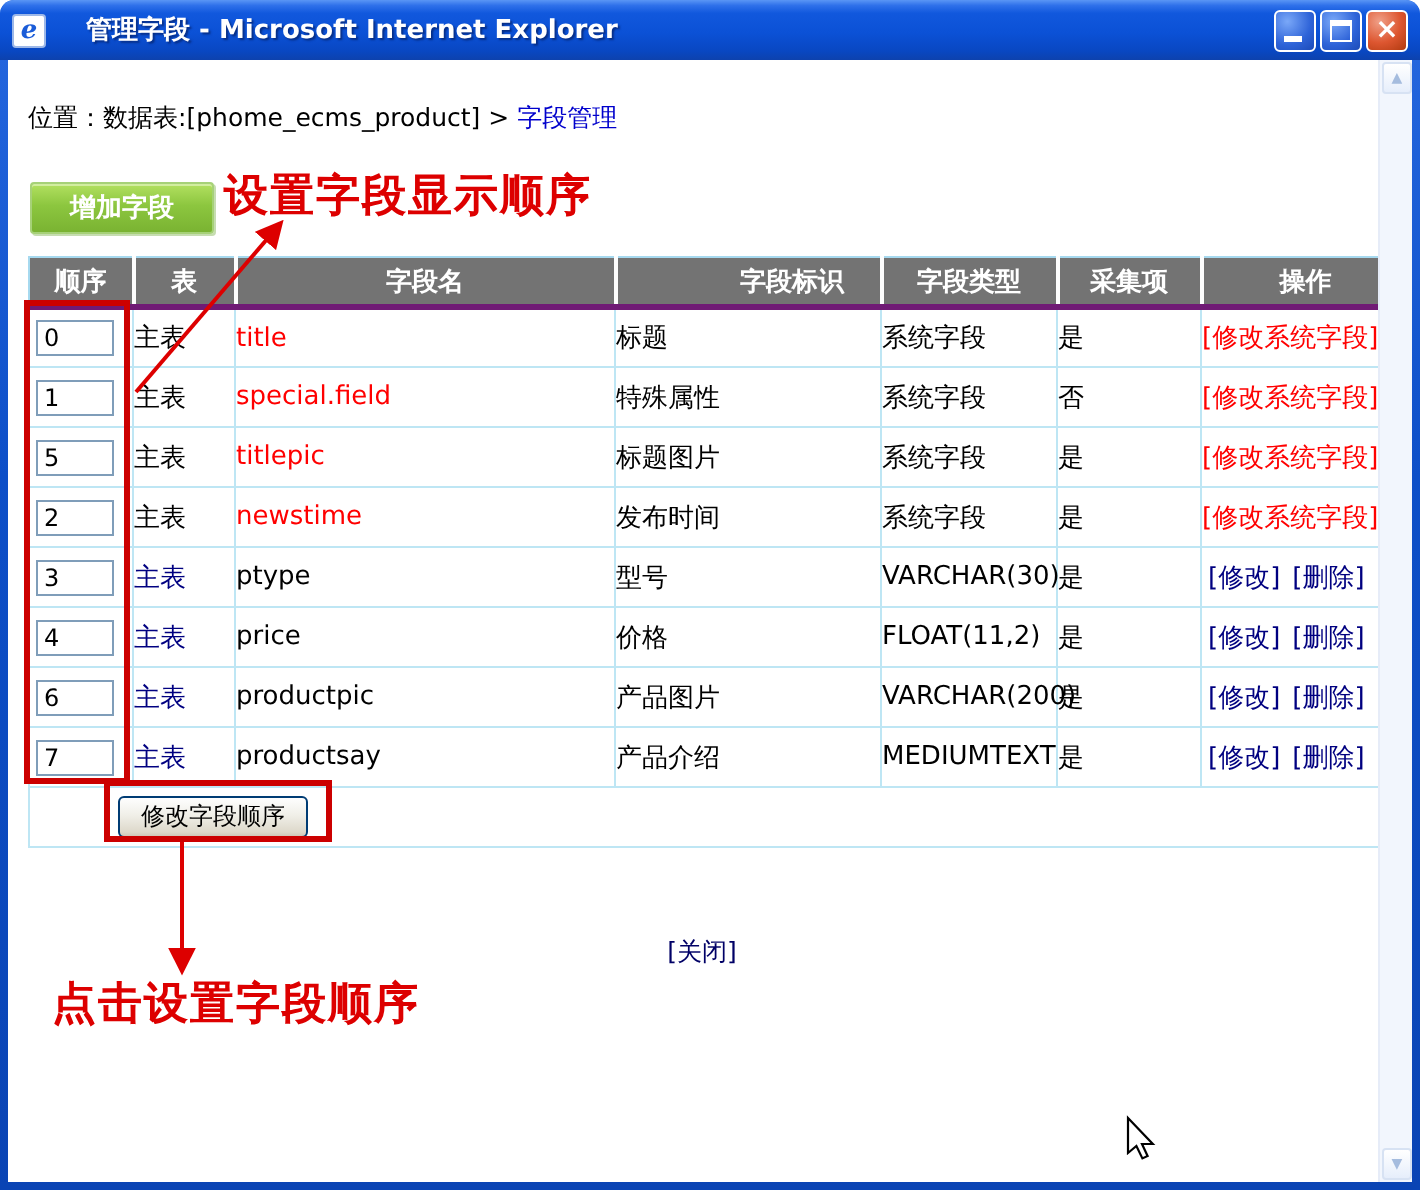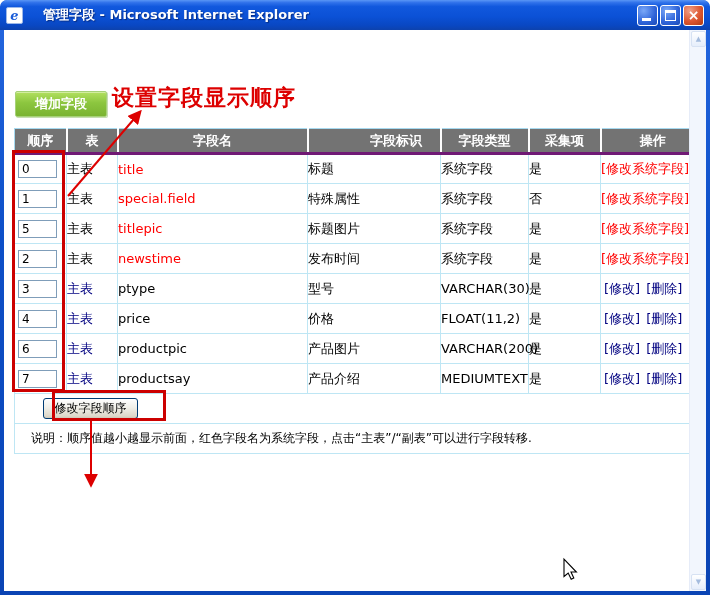--- a/index.html
+++ b/index.html
@@ -54,21 +54,21 @@
   table.fields th:last-child { border-right:none; }
   table.fields td { border:1px solid #bee6f4; height:30px; color:#000; }
   .order-cell { text-align:left !important; }
   .order-input { width:39px; height:18px; margin-left:3px; border:1px solid #7f9db9;
                  font-size:12px; padding:1px 3px; font-family:inherit; color:#000; }
   .tbl-link { color:#000080; cursor:pointer; }
   .tbl-plain { color:#000; }
   .field-red { color:#ff0000; }
   .op-red { color:#ff0000; cursor:pointer; }
   .op-navy { color:#000080; cursor:pointer; margin:0 3px; }
-  .foot-btn-cell { text-align:left !important; padding-left:28px; }
+  .foot-btn-cell { text-align:left !important; padding-left:44px; }
   .xp-button { height:21px; min-width:95px; padding:0 8px; cursor:pointer; font-family:inherit;
                border:1px solid #003c74; border-radius:3px; font-size:12px; color:#000;
                background:linear-gradient(180deg,#fefefe,#f0efe8 45%,#ddd8ca 90%,#cfc8b8); }
   .note-cell { text-align:left !important; padding-left:16px; color:#555; font-size:12px; }
 
   .close-link { position:absolute; left:14px; top:468px; width:674px; text-align:center;
                 font-size:12.5px; color:#000066; z-index:5; cursor:pointer; }
 
   
   .anno-top    { position:absolute; left:112px; top:83px;  color:#dd0000; font-size:22px; font-weight:bold; letter-spacing:1px; z-index:10; }
@@ -99,24 +99,26 @@
     </div>
   </div>
 
   <div class="content"></div>
 
   <div class="scrollbar">
     <div class="sb-btn sb-up">▲</div>
     <div class="sb-btn sb-down">▼</div>
   </div>
 
+  <div class="breadcrumb"><span>位置：数据表:[phome_ecms_product] &gt; </span><a>字段管理</a></div>
 
   <button class="green-btn">增加字段</button>
 
   <div class="anno-top">设置字段显示顺序</div>
+  <div class="anno-bottom">点击设置字段顺序</div>
 
   <table class="fields">
     <thead>
         <tr id="header-row">
           <th style="width: 52px;">顺序</th>
           <th style="width: 51px;">表</th>
           <th style="width: 190px;">字段名</th>
           <th style="width: 133px; padding-left: 44px;">字段标识</th>
           <th style="width: 88px;">字段类型</th>
           <th style="width: 72px;">采集项</th>
@@ -196,29 +198,27 @@
           <td>是</td>
           <td><span class="op-navy">[修改]</span><span class="op-navy">[删除]</span></td>
         </tr>
       </tbody>
     <tfoot>
       <tr>
         <td colspan="7" class="foot-btn-cell">
           <button class="xp-button">修改字段顺序</button>
         </td>
       </tr>
-      <tr>
-        <td colspan="7" class="note-cell">说明：顺序值越小越显示前面，红色字段名为系统字段，点击“主表”/“副表”可以进行字段转移.</td>
-      </tr>
     </tfoot>
   </table>
 
   <div class="red-box-column"></div>
   <div class="red-box-button"></div>
 
+  <div class="close-link">[关闭]</div>
 
   <svg class="overlay-svg">
     <defs>
       <marker id="arrow" viewBox="0 0 10 10" refX="8" refY="5" markerWidth="7" markerHeight="7" orient="auto-start-reverse">
         <path d="M0,0 L10,5 L0,10 z" fill="#dd0000"></path>
       </marker>
     </defs>
     <line x1="68" y1="196" x2="140" y2="112" stroke="#dd0000" stroke-width="2" marker-end="url(#arrow)"></line>
     <line x1="91" y1="421" x2="91" y2="485" stroke="#dd0000" stroke-width="2" marker-end="url(#arrow)"></line>
     <g transform="translate(564,559)">

